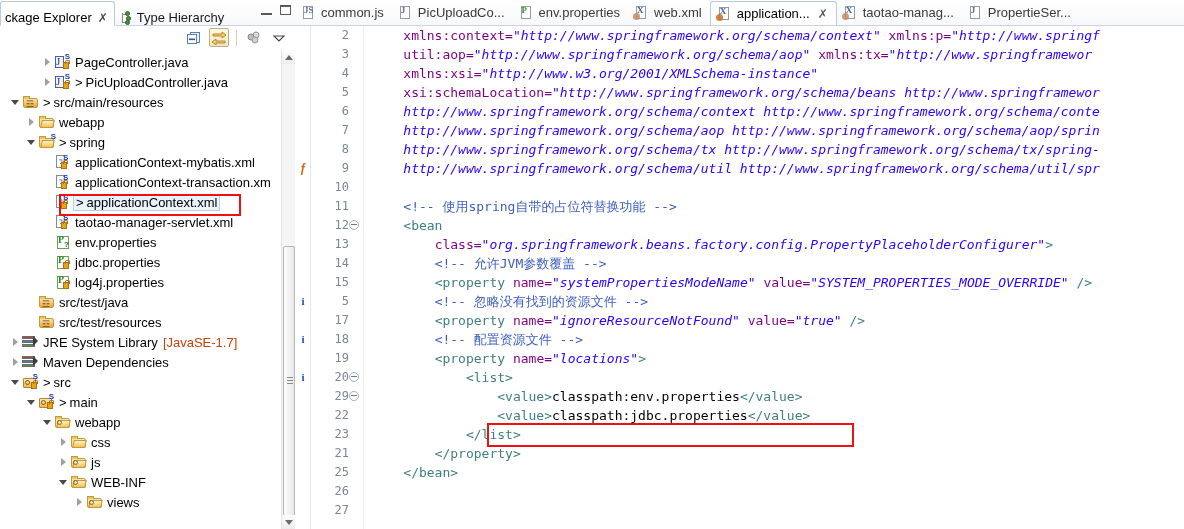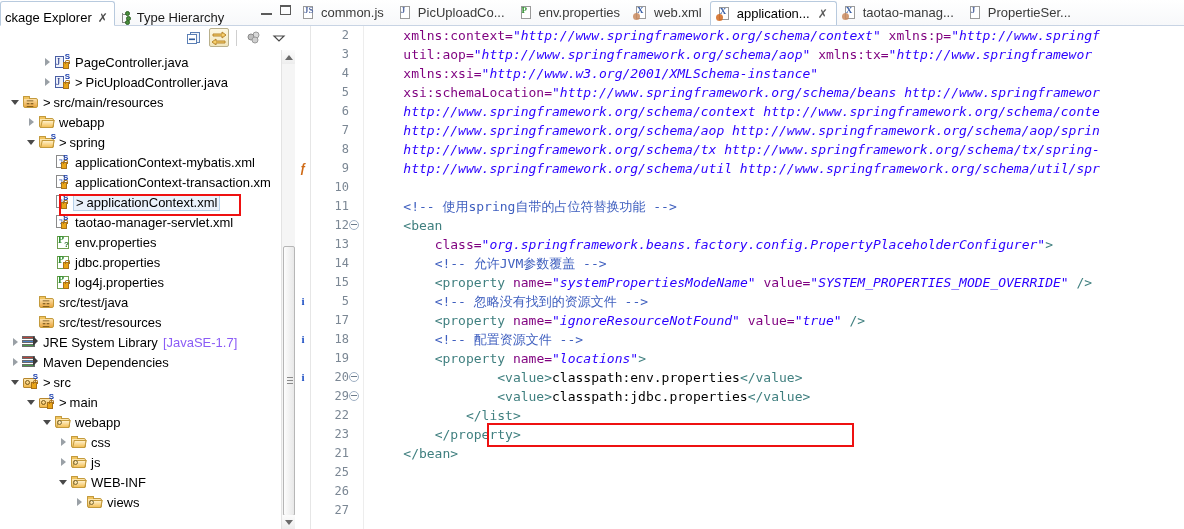--- a/index.html
+++ b/index.html
@@ -150,21 +150,21 @@
     border-right: 4px solid transparent;
   }
   .ico {
     width: 18px; flex: 0 0 18px;
     height: 16px;
     margin-right: 3px;
     position: relative;
   }
   .label-box { display: inline-flex; align-items: flex-start; }
   .lbl { color: #000; }
-  .lbl.gray { color: #8b5cf6; }
+  .lbl.gray { color: #c2410c; }
   .gt { color: #000; margin-right: 3px; }
 
   
   .ico-folder, .ico-pkgres, .ico-srcfolder {
     position: absolute; left: 1px; top: 2px;
     width: 15px; height: 12px;
   }
   .fold-body {
     position: absolute; left: 0; top: 2px; width: 15px; height: 10px;
     background: linear-gradient(#fde8b4, #f6c96a);
@@ -997,20 +997,21 @@
           <div class="cline">&nbsp;</div>
           <div class="cline"><span class="t-txt">    </span><span class="t-cmt">&lt;!-- 使用spring自带的占位符替换功能 --&gt;</span></div>
           <div class="cline"><span class="t-txt">    </span><span class="t-tag">&lt;bean</span></div>
           <div class="cline"><span class="t-txt">        </span><span class="t-attr">class=</span><span class="t-val">"org.springframework.beans.factory.config.PropertyPlaceholderConfigurer"</span><span class="t-tag">&gt;</span></div>
           <div class="cline"><span class="t-txt">        </span><span class="t-cmt">&lt;!-- 允许JVM参数覆盖 --&gt;</span></div>
           <div class="cline"><span class="t-txt">        </span><span class="t-tag">&lt;property</span><span class="t-txt"> </span><span class="t-attr">name=</span><span class="t-val">"systemPropertiesModeName"</span><span class="t-txt"> </span><span class="t-attr">value=</span><span class="t-val">"SYSTEM_PROPERTIES_MODE_OVERRIDE"</span><span class="t-txt"> </span><span class="t-tag">/&gt;</span></div>
           <div class="cline"><span class="t-txt">        </span><span class="t-cmt">&lt;!-- 忽略没有找到的资源文件 --&gt;</span></div>
           <div class="cline"><span class="t-txt">        </span><span class="t-tag">&lt;property</span><span class="t-txt"> </span><span class="t-attr">name=</span><span class="t-val">"ignoreResourceNotFound"</span><span class="t-txt"> </span><span class="t-attr">value=</span><span class="t-val">"true"</span><span class="t-txt"> </span><span class="t-tag">/&gt;</span></div>
           <div class="cline"><span class="t-txt">        </span><span class="t-cmt">&lt;!-- 配置资源文件 --&gt;</span></div>
           <div class="cline"><span class="t-txt">        </span><span class="t-tag">&lt;property</span><span class="t-txt"> </span><span class="t-attr">name=</span><span class="t-val">"locations"</span><span class="t-tag">&gt;</span></div>
+          <div class="cline"><span class="t-txt">            </span><span class="t-tag">&lt;list&gt;</span></div>
           <div class="cline"><span class="t-txt">                </span><span class="t-tag">&lt;value&gt;</span><span class="t-txt">classpath:env.properties</span><span class="t-tag">&lt;/value&gt;</span></div>
           <div class="cline"><span class="t-txt">                </span><span class="t-tag">&lt;value&gt;</span><span class="t-txt">classpath:jdbc.properties</span><span class="t-tag">&lt;/value&gt;</span></div>
           <div class="cline"><span class="t-txt">            </span><span class="t-tag">&lt;/list&gt;</span></div>
           <div class="cline"><span class="t-txt">        </span><span class="t-tag">&lt;/property&gt;</span></div>
           <div class="cline"><span class="t-txt">    </span><span class="t-tag">&lt;/bean&gt;</span></div>
           <div class="cline">&nbsp;</div>
         </div>
     </div>
   </div>
 

